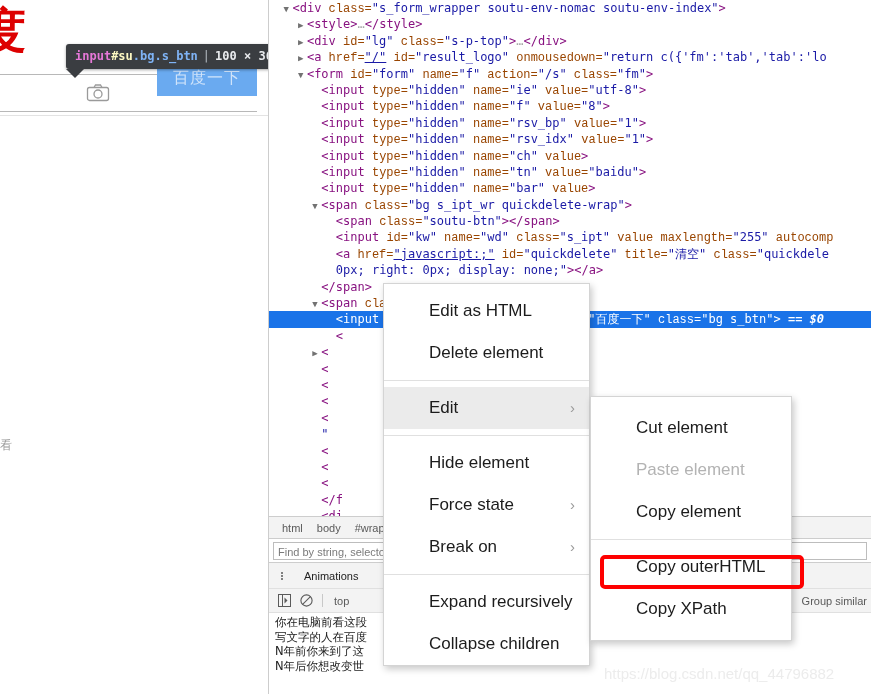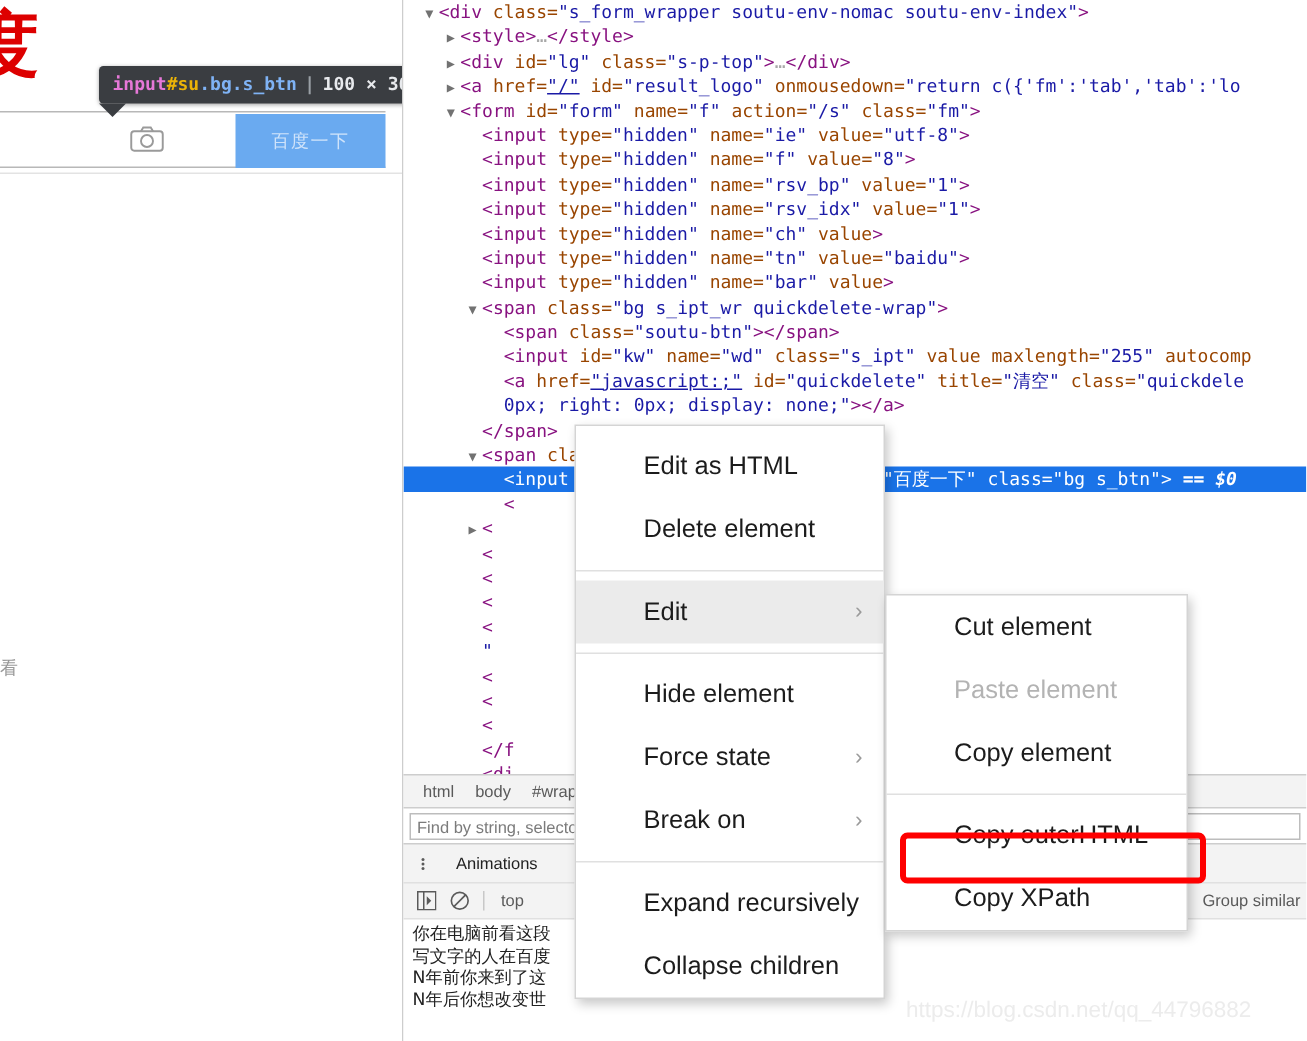--- a/index.html
+++ b/index.html
@@ -23,43 +23,43 @@
   }
   #search-row{
     position:absolute;left:-40px;top:74px;width:297px;height:38px;
     border:1px solid #b8b8b8;border-right:none;box-sizing:border-box;
     background:#fff;
   }
   #camera-icon{
     position:absolute;left:124px;top:8px;width:26px;height:20px;
   }
   #search-btn{
-    position:absolute;left:157px;top:76px;width:100px;height:36px;
-    background:#6aaaf0;color:#cfe3fa;font-size:12px;
+    position:absolute;left:157px;top:60px;width:100px;height:36px;
+    background:#6aaaf0;color:#cfe3fa;font-size:16px;
     display:flex;align-items:center;justify-content:center;
     letter-spacing:1px;
   }
   #page-underline{
     position:absolute;left:0;top:115px;width:268px;height:1px;background:#e3e3e3;
   }
   #left-chinese-frag{
     position:absolute;left:0;top:437px;font-size:12px;color:#999;
   }
 
   
   #inspect-tooltip{
     position:absolute;left:66px;top:44px;
     background:#3a3d41;border-radius:3px;
     padding:5px 9px 6px 9px;
     font-family:"DejaVu Sans Mono","Liberation Mono",monospace;
     font-size:12px;font-weight:bold;white-space:nowrap;
     box-shadow:0 1px 3px rgba(0,0,0,.35);
   }
   #inspect-tooltip .t-tag{color:#e678d8;}
-  #inspect-tooltip .t-id{color:#eab308;}
+  #inspect-tooltip .t-id{color:#fef9c3;}
   #inspect-tooltip .t-cls{color:#7fb3f5;}
   #inspect-tooltip .t-sep{color:#9aa0a6;margin:0 5px;}
   #inspect-tooltip .t-size{color:#e8eaed;}
   #tooltip-arrow{
     position:absolute;left:0;top:100%;
     width:0;height:0;border-left:9px solid transparent;
     border-right:9px solid transparent;border-top:9px solid #3a3d41;
   }
 
   
@@ -75,21 +75,21 @@
     white-space:pre;
   }
   .dom-line{height:16.4px;white-space:pre;}
   .dom-line.sel{background:#1a73e8;color:#fff;}
   .dom-line.sel span{color:#fff !important;}
   .tw{display:inline-block;width:9px;color:#727272;font-size:9px;}
   .tw.o::before{content:"\25BC";}
   .tw.c::before{content:"\25B6";}
   .tw.n::before{content:"";}
   .pk{color:#881280;}   
-  .an{color:#994500;}   
+  .an{color:#994500;font-family:Liberation Mono, monospace;}   
   .av{color:#1a1aa6;}   
   .lk{color:#1a1aa6;text-decoration:underline;}
   .el{color:#a8a8a8;}
   .dollar{color:#5b5bd6;font-style:italic;font-weight:bold;}
 
   
   #breadcrumb{
     position:absolute;left:0;top:516px;width:602px;height:22px;
     border-top:1px solid #cdcdcd;background:#f3f3f3;
     font-size:11px;color:#5a5a5a;display:flex;align-items:center;
@@ -155,21 +155,21 @@
     position:absolute;left:383px;top:283px;width:207px;
     background:#fff;border:1px solid #d4d4d4;
     box-shadow:2px 3px 7px rgba(0,0,0,.22);
     padding:6px 0 0 0;box-sizing:border-box;
     z-index:40;
   }
   #ctx-submenu{
     position:absolute;left:590px;top:396px;width:202px;
     background:#fff;border:1px solid #d4d4d4;
     box-shadow:2px 3px 7px rgba(0,0,0,.22);
-    padding:0 0;box-sizing:border-box;
+    padding:10px 0;box-sizing:border-box;
     z-index:50;
   }
   .mi{
     position:relative;height:42px;line-height:42px;
     padding-left:45px;padding-right:22px;
     font-size:17px;color:#1c1c1c;white-space:nowrap;
     font-family:"Liberation Sans","DejaVu Sans",sans-serif;
   }
   .mi.hl{background:#ebebeb;}
   .mi.disabled{color:#b3b3b3;}

